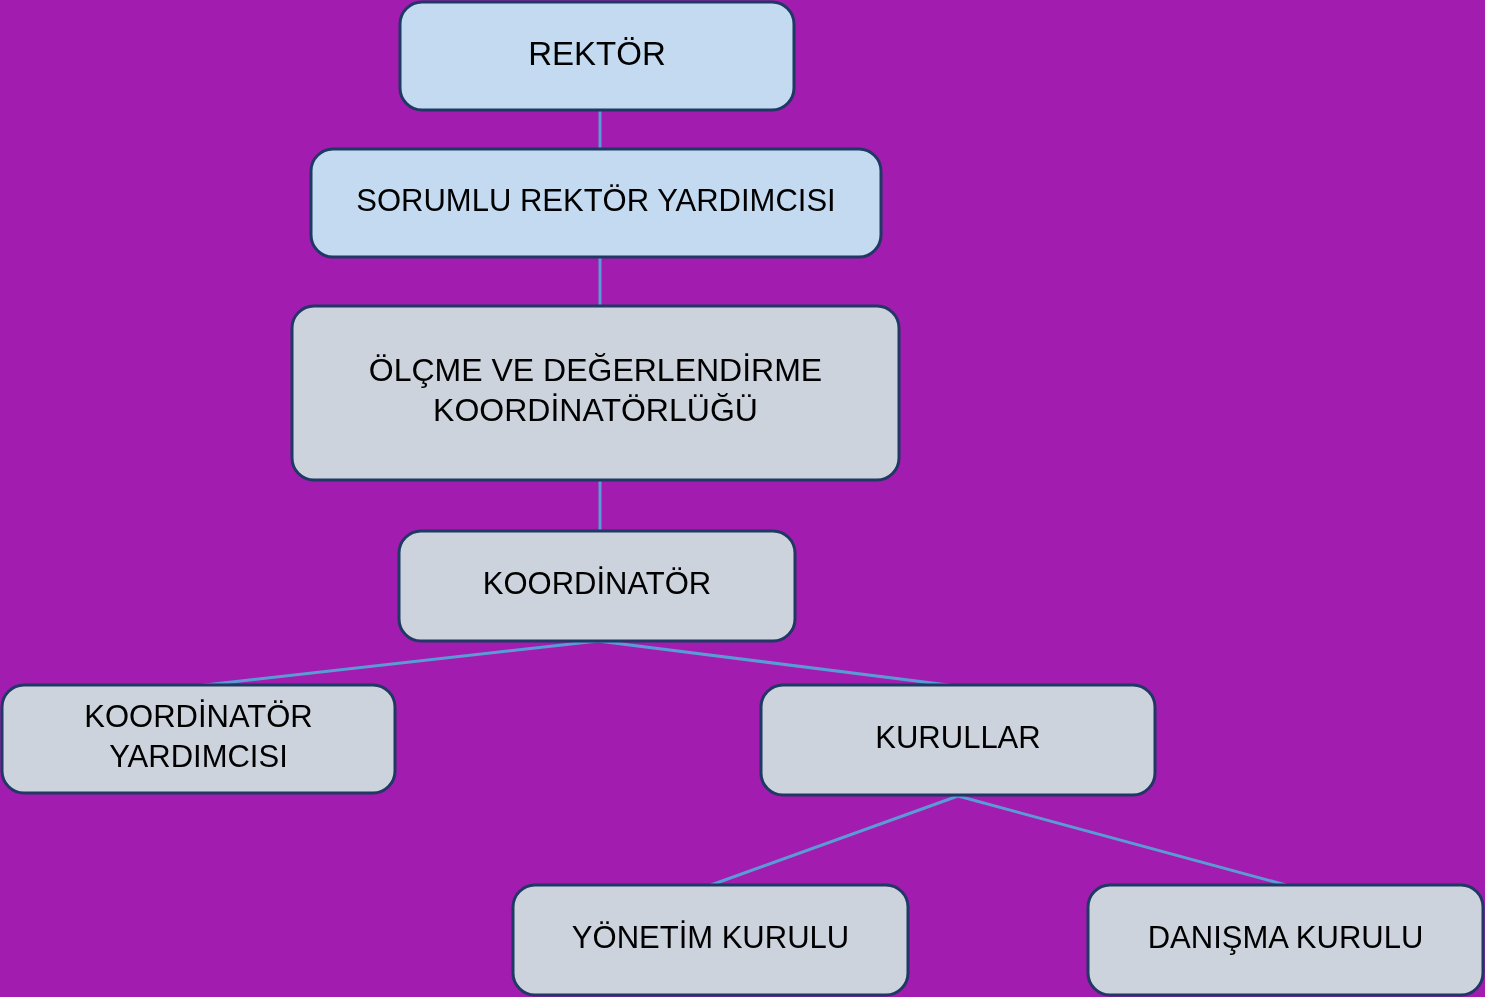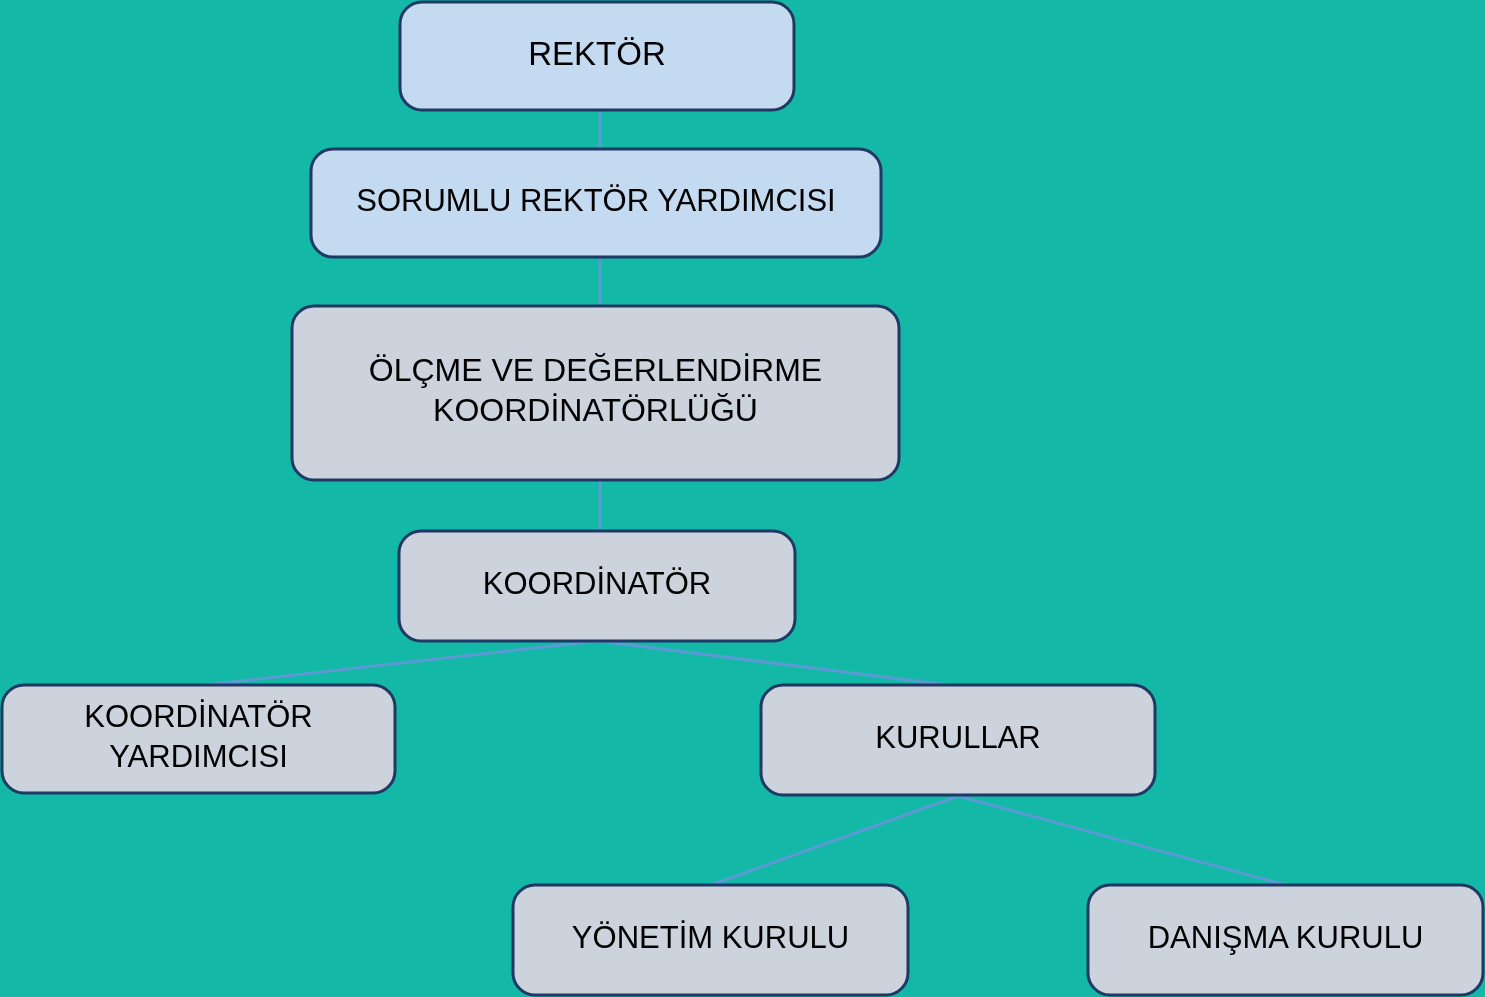--- a/index.html
+++ b/index.html
@@ -4,21 +4,21 @@
 <style>
   html, body {
     margin: 0;
     padding: 0;
     background: #000000;
   }
   #chart-root {
     position: relative;
     width: 1485px;
     height: 997px;
-    background: #14b8a6;
+    background: #a21caf;
     overflow: hidden;
     font-family: "Liberation Sans", sans-serif;
   }
   #org-svg {
     position: absolute;
     top: 0;
     left: 0;
     width: 1485px;
     height: 997px;
     display: block;

